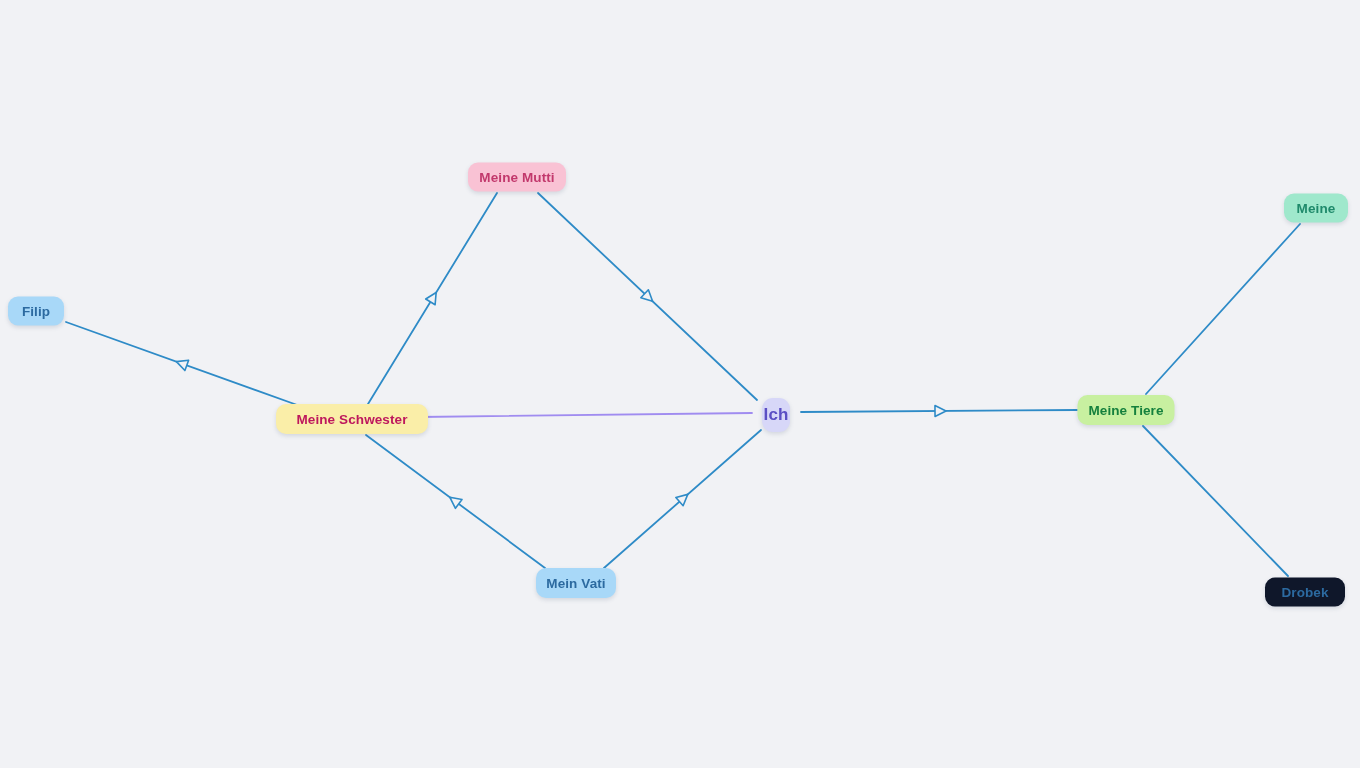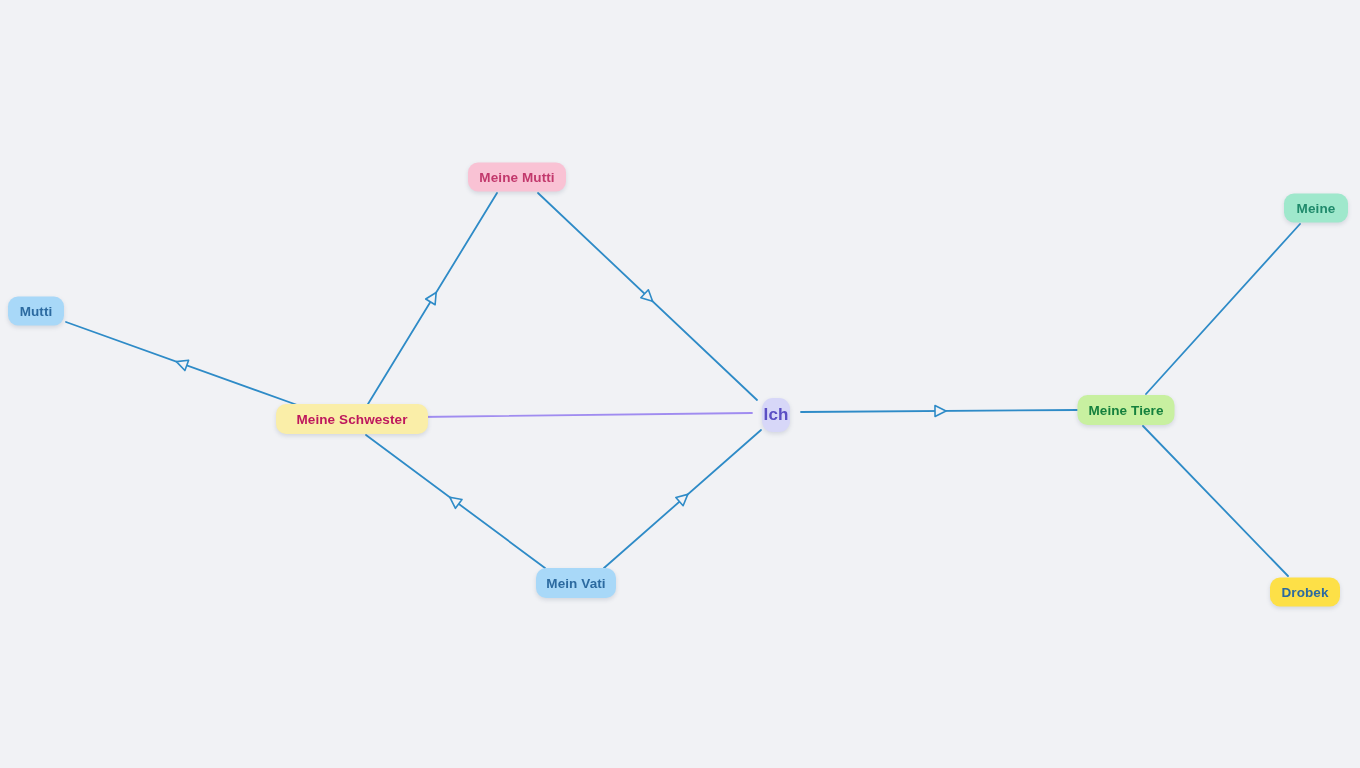--- a/index.html
+++ b/index.html
@@ -94,26 +94,26 @@
       <div class="node" style="left: 517px; top: 177px; width: 98px; height: 29px; background: rgb(249, 194, 212); color: rgb(194, 56, 108); justify-content: center;">
         <span>Meine Mutti</span>
       </div>
       <div class="node" style="left: 576px; top: 583px; width: 80px; height: 30px; background: rgb(168, 216, 248); color: rgb(44, 106, 160);">
         <span>Mein Vati</span>
       </div>
       <div class="node" style="left: 352px; top: 419px; width: 152px; height: 30px; background: rgb(250, 238, 168); color: #be185d;">
         <span>Meine Schwester</span>
       </div>
       <div class="node" style="left: 36px; top: 311px; width: 56px; height: 29px; background: rgb(168, 216, 248); color: rgb(44, 106, 160);">
-        <span>Mutti</span>
+        <span>Filip</span>
       </div>
       <div class="node" style="left: 1126px; top: 410px; width: 97px; height: 30px; background: rgb(200, 240, 160); color: #15803d;">
         <span>Meine Tiere</span>
       </div>
       <div class="node" style="left: 1316px; top: 208px; width: 64px; height: 29px; background: rgb(159, 232, 204); color: rgb(31, 138, 107);">
         <span>Meine</span>
       </div>
-      <div class="node" style="left: 1305px; top: 592px; width: 70px; height: 29px; background: #fde047; color: rgb(44, 106, 160);">
+      <div class="node" style="left: 1305px; top: 592px; width: 80px; height: 29px; background: #0f172a; color: rgb(44, 106, 160);">
         <span>Drobek</span>
       </div>
     </div>
 
 </div>
 
 </body></html>

